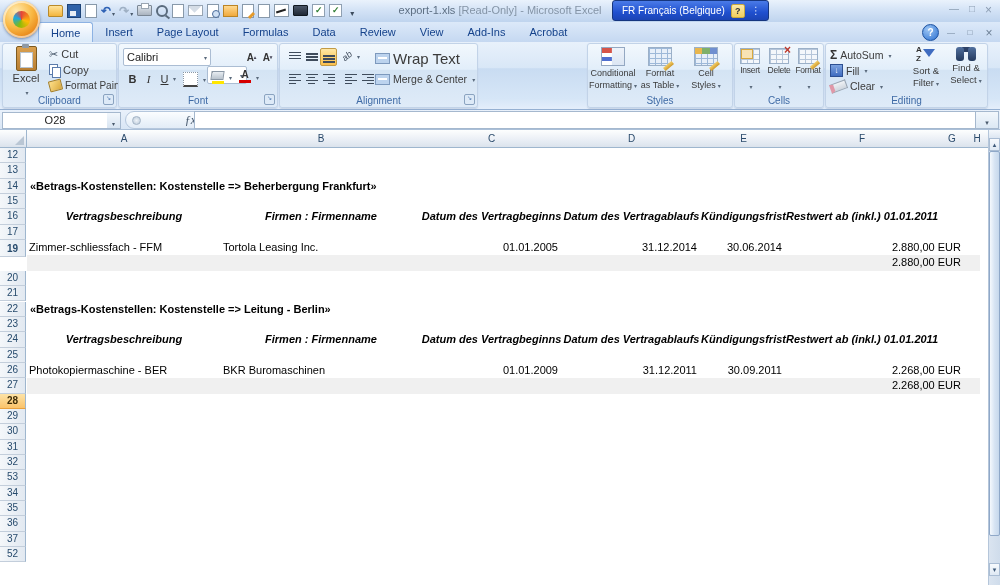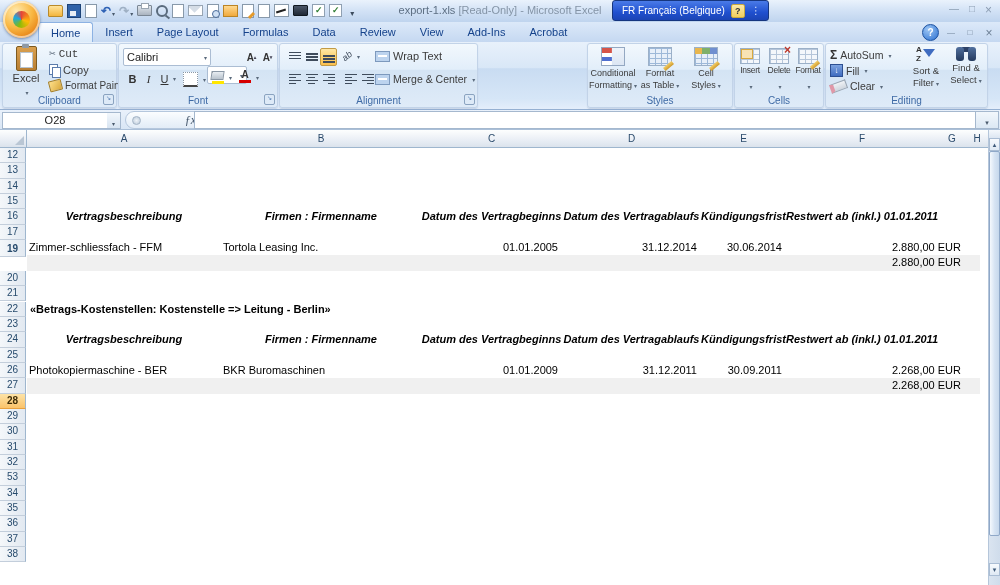--- a/index.html
+++ b/index.html
@@ -321,21 +321,21 @@
   </div>
 
   <div id="ribbon">
 
     <div class="group" style="left:2px;width:113px;">
       <div class="paste-btn">
         <span class="pasteicon"></span>
         <span>Excel</span>
         <span class="dd"></span>
       </div>
-      <div class="sbtn" style="left:46px;top:4px;font-family:Liberation Mono, monospace;">
+      <div class="sbtn" style="left:46px;top:4px;">
           <span class="qicon cuticon"></span>
           <span>Cut</span>
         </div>
       <div class="sbtn" style="left:46px;top:20px;">
           <span class="copyicon"></span>
           <span>Copy</span>
         </div>
       <div class="sbtn" style="left:46px;top:36px;font-size:10px;">
           <span class="fpicon"></span>
           <span>Format Painter</span>
@@ -434,21 +434,21 @@
           </span>
         </div>
       <div class="fbtn" style="left:79px;top:26px;">
           <span class="hbars bR">
             <i></i>
             <i></i>
             <i></i>
             <i></i>
           </span>
         </div>
-      <div class="sbtn" style="left:95px;top:6px;font-size:11px;">
+      <div class="sbtn" style="left:95px;top:6px;font-size:15px;">
           <span class="mergeicon"></span>
           <span>Wrap Text</span>
         </div>
       <div class="sbtn dd" style="left:95px;top:29px;font-size:10.5px;">
           <span class="mergeicon"></span>
           <span>Merge &amp; Center</span>
         </div>
       <div class="gcaption">Alignment</div>
       <div class="glaunch"></div>
     </div>
@@ -564,27 +564,28 @@
       <div class="rh active" style="top: 245.6px; height: 15.35px; line-height: 14.35px;">28</div>
       <div class="rh" style="top: 260.95px; height: 15.35px; line-height: 14.35px;">29</div>
       <div class="rh" style="top: 276.3px; height: 15.35px; line-height: 14.35px;">30</div>
       <div class="rh" style="top: 291.65px; height: 15.35px; line-height: 14.35px;">31</div>
       <div class="rh" style="top: 307px; height: 15.35px; line-height: 14.35px;">32</div>
       <div class="rh" style="top: 322.35px; height: 15.35px; line-height: 14.35px;">53</div>
       <div class="rh" style="top: 337.7px; height: 15.35px; line-height: 14.35px;">34</div>
       <div class="rh" style="top: 353.05px; height: 15.35px; line-height: 14.35px;">35</div>
       <div class="rh" style="top: 368.4px; height: 15.35px; line-height: 14.35px;">36</div>
       <div class="rh" style="top: 383.75px; height: 15.35px; line-height: 14.35px;">37</div>
-      <div class="rh" style="top: 399.1px; height: 15.35px; line-height: 14.35px;">38</div>
+      <div class="rh" style="top: 399.1px; height: 15.35px; line-height: 14.35px;">52</div>
     </div>
 
   <div id="cells">
     <div class="band" style="top:107.45px;"></div>
     <div class="band" style="top:230.25px;"></div>
 
+    <div class="cell bold" style="left:3px;top:30.7px;">«Betrags-Kostenstellen: Kostenstelle =&gt; Beherbergung Frankfurt»</div>
 
     <div class="cell bi" style="left:0;top:61.4px;width:194px;">Vertragsbeschreibung</div>
     <div class="cell bi" style="left:194px;top:61.4px;width:200px;">Firmen : Firmenname</div>
     <div class="cell bi" style="left:394px;top:61.4px;width:141px;">Datum des Vertragbeginns</div>
     <div class="cell bi" style="left:535px;top:61.4px;width:139px;">Datum des Vertragablaufs</div>
     <div class="cell bi" style="left:674px;top:61.4px;width:85px;">Kündigungsfrist</div>
     <div class="cell bi" style="left:759px;top:61.4px;width:152px;">Restwert ab (inkl.) 01.01.2011</div>
 
     <div class="cell" style="left:2px;top:92.1px;">Zimmer-schliessfach - FFM</div>
     <div class="cell" style="left:196px;top:92.1px;">Tortola Leasing Inc.</div>

